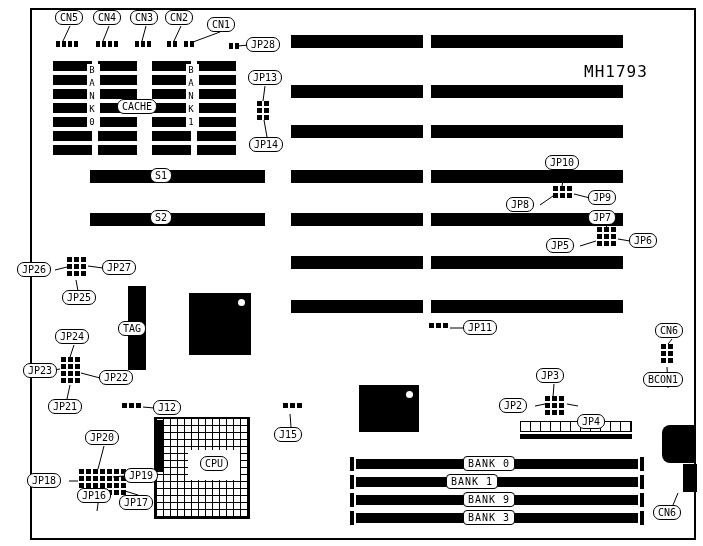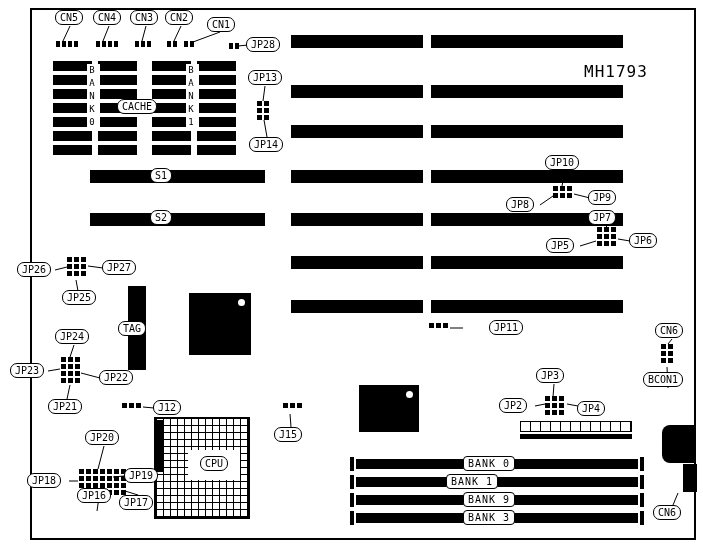--- a/index.html
+++ b/index.html
@@ -196,28 +196,28 @@
   <div class="lbl" style="left:545px;top:155px">JP10</div>
   <div class="lbl" style="left:506px;top:197px">JP8</div>
   <div class="lbl" style="left:588px;top:190px">JP9</div>
   <div class="lbl" style="left:588px;top:210px">JP7</div>
   <div class="lbl" style="left:546px;top:238px">JP5</div>
   <div class="lbl" style="left:629px;top:233px">JP6</div>
   <div class="lbl" style="left:17px;top:262px">JP26</div>
   <div class="lbl" style="left:102px;top:260px">JP27</div>
   <div class="lbl" style="left:62px;top:290px">JP25</div>
   <div class="lbl" style="left:55px;top:329px">JP24</div>
-  <div class="lbl" style="left:10px;top:363px">JP23</div>
+  <div class="lbl" style="left:23px;top:363px">JP23</div>
   <div class="lbl" style="left:99px;top:370px">JP22</div>
   <div class="lbl" style="left:48px;top:399px">JP21</div>
   <div class="lbl" style="left:153px;top:400px">J12</div>
-  <div class="lbl" style="left:489px;top:320px">JP11</div>
+  <div class="lbl" style="left:463px;top:320px">JP11</div>
   <div class="lbl" style="left:536px;top:368px">JP3</div>
   <div class="lbl" style="left:499px;top:398px">JP2</div>
-  <div class="lbl" style="left:577px;top:401px">JP4</div>
+  <div class="lbl" style="left:577px;top:414px">JP4</div>
   <div class="lbl" style="left:274px;top:427px">J15</div>
   <div class="lbl" style="left:85px;top:430px">JP20</div>
   <div class="lbl" style="left:124px;top:468px">JP19</div>
   <div class="lbl" style="left:27px;top:473px">JP18</div>
   <div class="lbl" style="left:119px;top:495px">JP17</div>
   <div class="lbl" style="left:77px;top:488px">JP16</div>
 
   <div class="lbl" style="left:655px;top:323px">CN6</div>
   <div class="lbl" style="left:643px;top:372px">BCON1</div>
   <div class="lbl" style="left:653px;top:505px">CN6</div>

